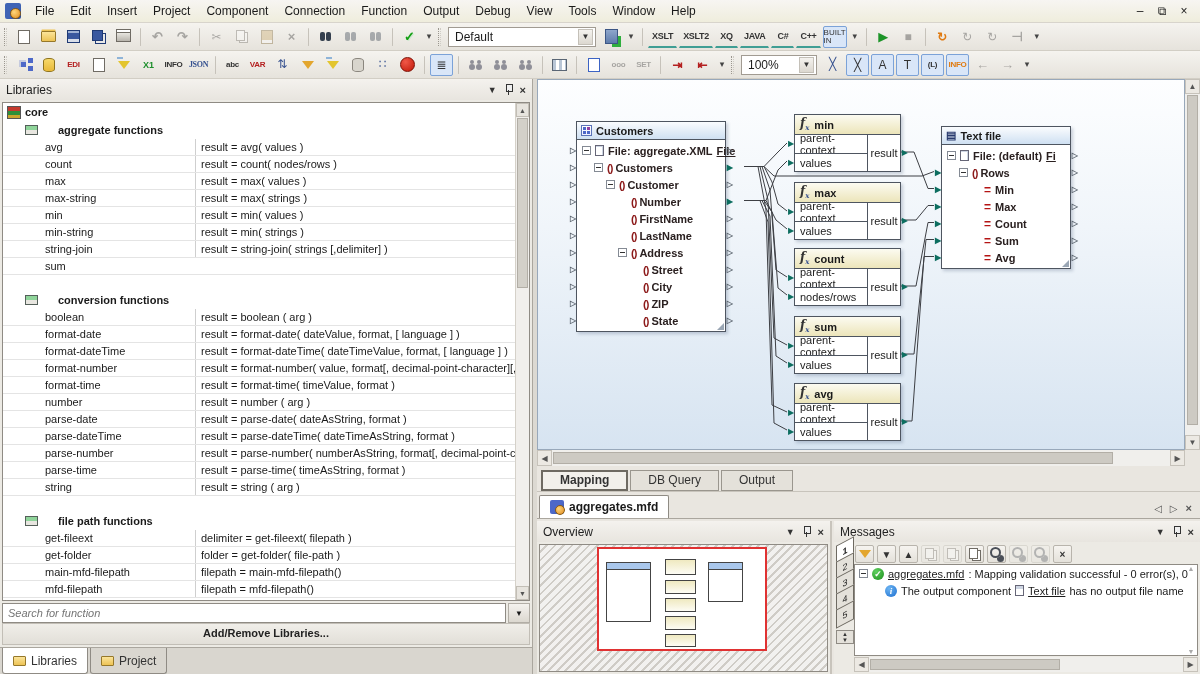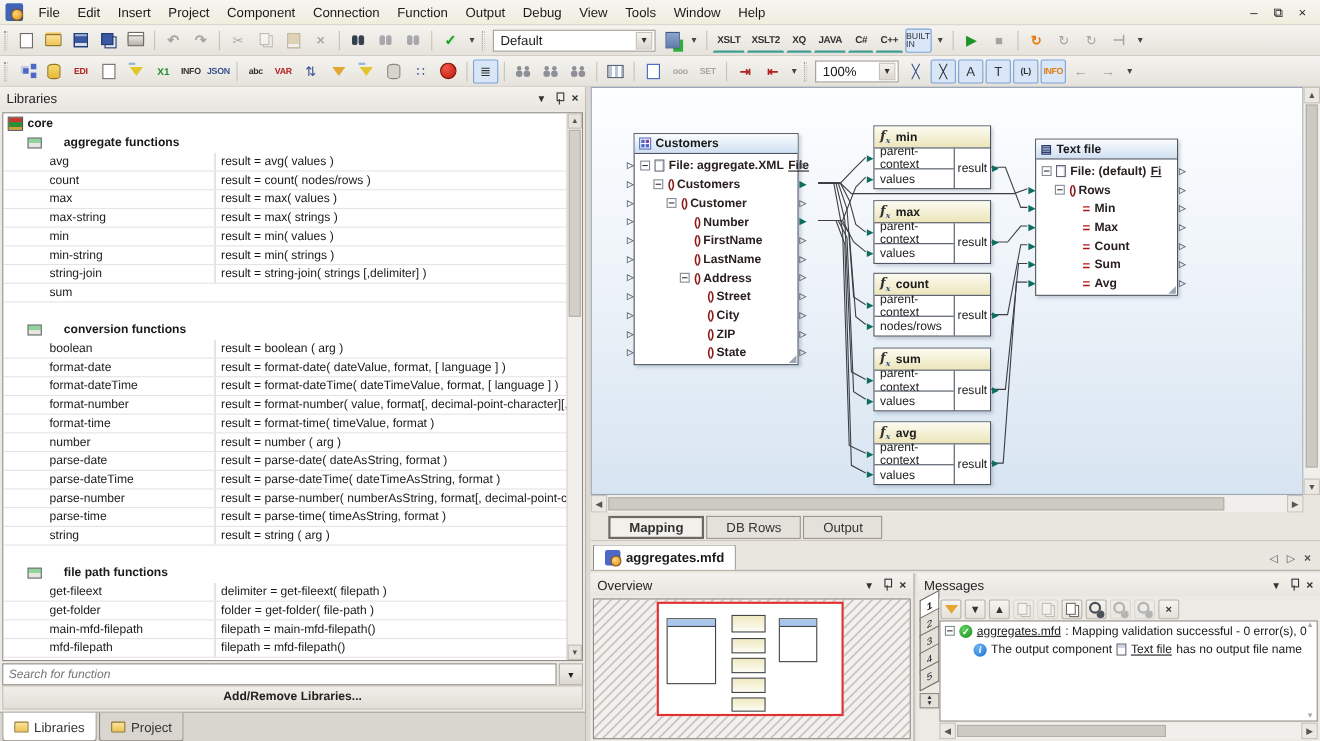--- a/index.html
+++ b/index.html
@@ -20,21 +20,21 @@
   .tbrow2{top:51px;height:28px;}
   .grip{width:3px;height:18px;border-left:1px dotted #9a968e;border-right:1px dotted #cfccc5;margin:0 4px 0 2px;}
   .tbl{display:flex;align-items:center;}
   .tb{min-width:23px;height:22px;display:inline-flex;align-items:center;justify-content:center;font-size:12px;color:#333;border:1px solid transparent;border-radius:2px;margin:0 1px;cursor:default;}
   .tb[data-c~="sepi"]{min-width:0;width:1px;height:18px;background:#c6c2ba;border:none;margin:0 4px;}
   .tb[data-c~="ovf"]{min-width:12px;font-size:9px;color:#444;flex-direction:column;line-height:5px;}
   .tb[data-c~="dis"]{opacity:.38;}
   .tb[data-c~="grn"]{color:#1c9428;font-size:13px;}
   .tb[data-c~="org"]{color:#e07b12;font-weight:bold;}
   .tb[data-c~="red"]{color:#b42020;font-weight:bold;}
-  .tb[data-c~="blu"]{color:#35508f;}
+  .tb[data-c~="blu"]{color:#35508f;font-family:Liberation Serif, serif;}
   .tb[data-c~="sel"]{background:#d9e6f8;border-color:#7ba2d8;}
   .tb[data-c~="code"]{font-size:9px;font-weight:bold;border-bottom:2px solid #3f9e94;border-radius:0;padding:0 3px;letter-spacing:-.3px;}
   .tb[data-c~="two"]{font-size:8px;line-height:8px;white-space:pre-line;text-align:left;border:1px solid #7ba2d8;background:#d9e6f8;}
   .tb[data-c~="tiny"]{font-size:8px;font-weight:bold;letter-spacing:-.3px;}
   .tb[data-c~="boldx"]{font-weight:bold;font-size:13px;}
   .combo{height:20px;background:#fff;border:1px solid #a19b92;display:inline-flex;align-items:center;font-size:12px;padding:0 2px 0 6px;margin:0 3px;}
   .combo .cva{margin-left:auto;width:15px;height:16px;display:flex;align-items:center;justify-content:center;font-size:8px;color:#333;background:linear-gradient(#f4f2ee,#dcd8d0);border:1px solid #c4c0b8;}
   .combo.w130{width:148px;}
   .combo.w76{width:76px;}
 
@@ -142,21 +142,21 @@
   .fx{font-family:"DejaVu Serif",serif;font-style:italic;font-size:12px;color:#333;}
   .fx sub{font-size:7px;color:#35508f;}
   .fbody{display:flex;}
   .fins{flex:1;}
   .fin{position:relative;height:18px;display:flex;align-items:center;padding-left:5px;font-size:11px;color:#222;}
   .fin + .fin{border-top:1px solid #4e5560;}
   .fres{width:33px;border-left:1px solid #4e5560;display:flex;align-items:center;justify-content:center;font-size:11px;color:#222;position:relative;}
   .fres .aout{right:-8px;}
 
   
-  .mtabs{position:absolute;left:537px;top:466px;width:663px;height:26px;background:#e9e6e0;display:flex;align-items:flex-start;padding:3px 0 0 16px;gap:2px;border-bottom:1px solid #c8c4bc;}
+  .mtabs{position:absolute;left:537px;top:466px;width:663px;height:26px;background:#e9e6e0;display:flex;align-items:center;padding:3px 0 0 4px;gap:2px;border-bottom:1px solid #c8c4bc;}
   .mtab{height:21px;padding:0 17px;font-size:12px;display:flex;align-items:center;background:#e4e1da;border:1px solid #9a968e;color:#333;}
   .mtab[data-active="1"]{background:#f2f0eb;font-weight:bold;border:2px solid #6e6a62;}
   .dtabs{position:absolute;left:537px;top:492px;width:663px;height:27px;background:#e9e6e0;display:flex;align-items:flex-end;padding-left:2px;border-bottom:1px solid #aaa69e;}
   .dtab{height:23px;display:flex;align-items:center;gap:5px;padding:0 10px;background:#fff;border:1px solid #8f8b84;border-bottom:none;font-size:12px;font-weight:bold;border-radius:2px 2px 0 0;}
   .dtab .dicon{width:14px;height:14px;position:relative;background:linear-gradient(135deg,#4d68c8 55%,#35508f);border-radius:2px;}
   .dtab .dicon::after{content:"";position:absolute;right:-1px;bottom:-1px;width:8px;height:8px;border-radius:50%;background:radial-gradient(circle at 35% 35%,#ffd67a,#e08a1e);border:1px solid #8a5a10;}
   .dnav{margin-left:auto;display:flex;gap:8px;padding:0 8px 4px 0;font-size:10px;color:#555;align-items:center;}
 
   
   .dock{position:absolute;left:537px;top:519px;right:0;bottom:0;background:#e9e6e0;padding-top:2px;}
@@ -927,21 +927,21 @@
       <span class="sbtn" style="right:0;">▶</span>
     </div>
   </div>
 
   <div class="mtabs">
     <span class="mtab" data-active="1">
         <span>Mapping</span>
       </span>
 
     <span class="mtab" data-active="0">
-        <span>DB Rows</span>
+        <span>DB Query</span>
       </span>
 
     <span class="mtab" data-active="0">
         <span>Output</span>
       </span>
   </div>
 
   <div class="dtabs">
     <span class="dtab">
       <span class="dicon"></span>

